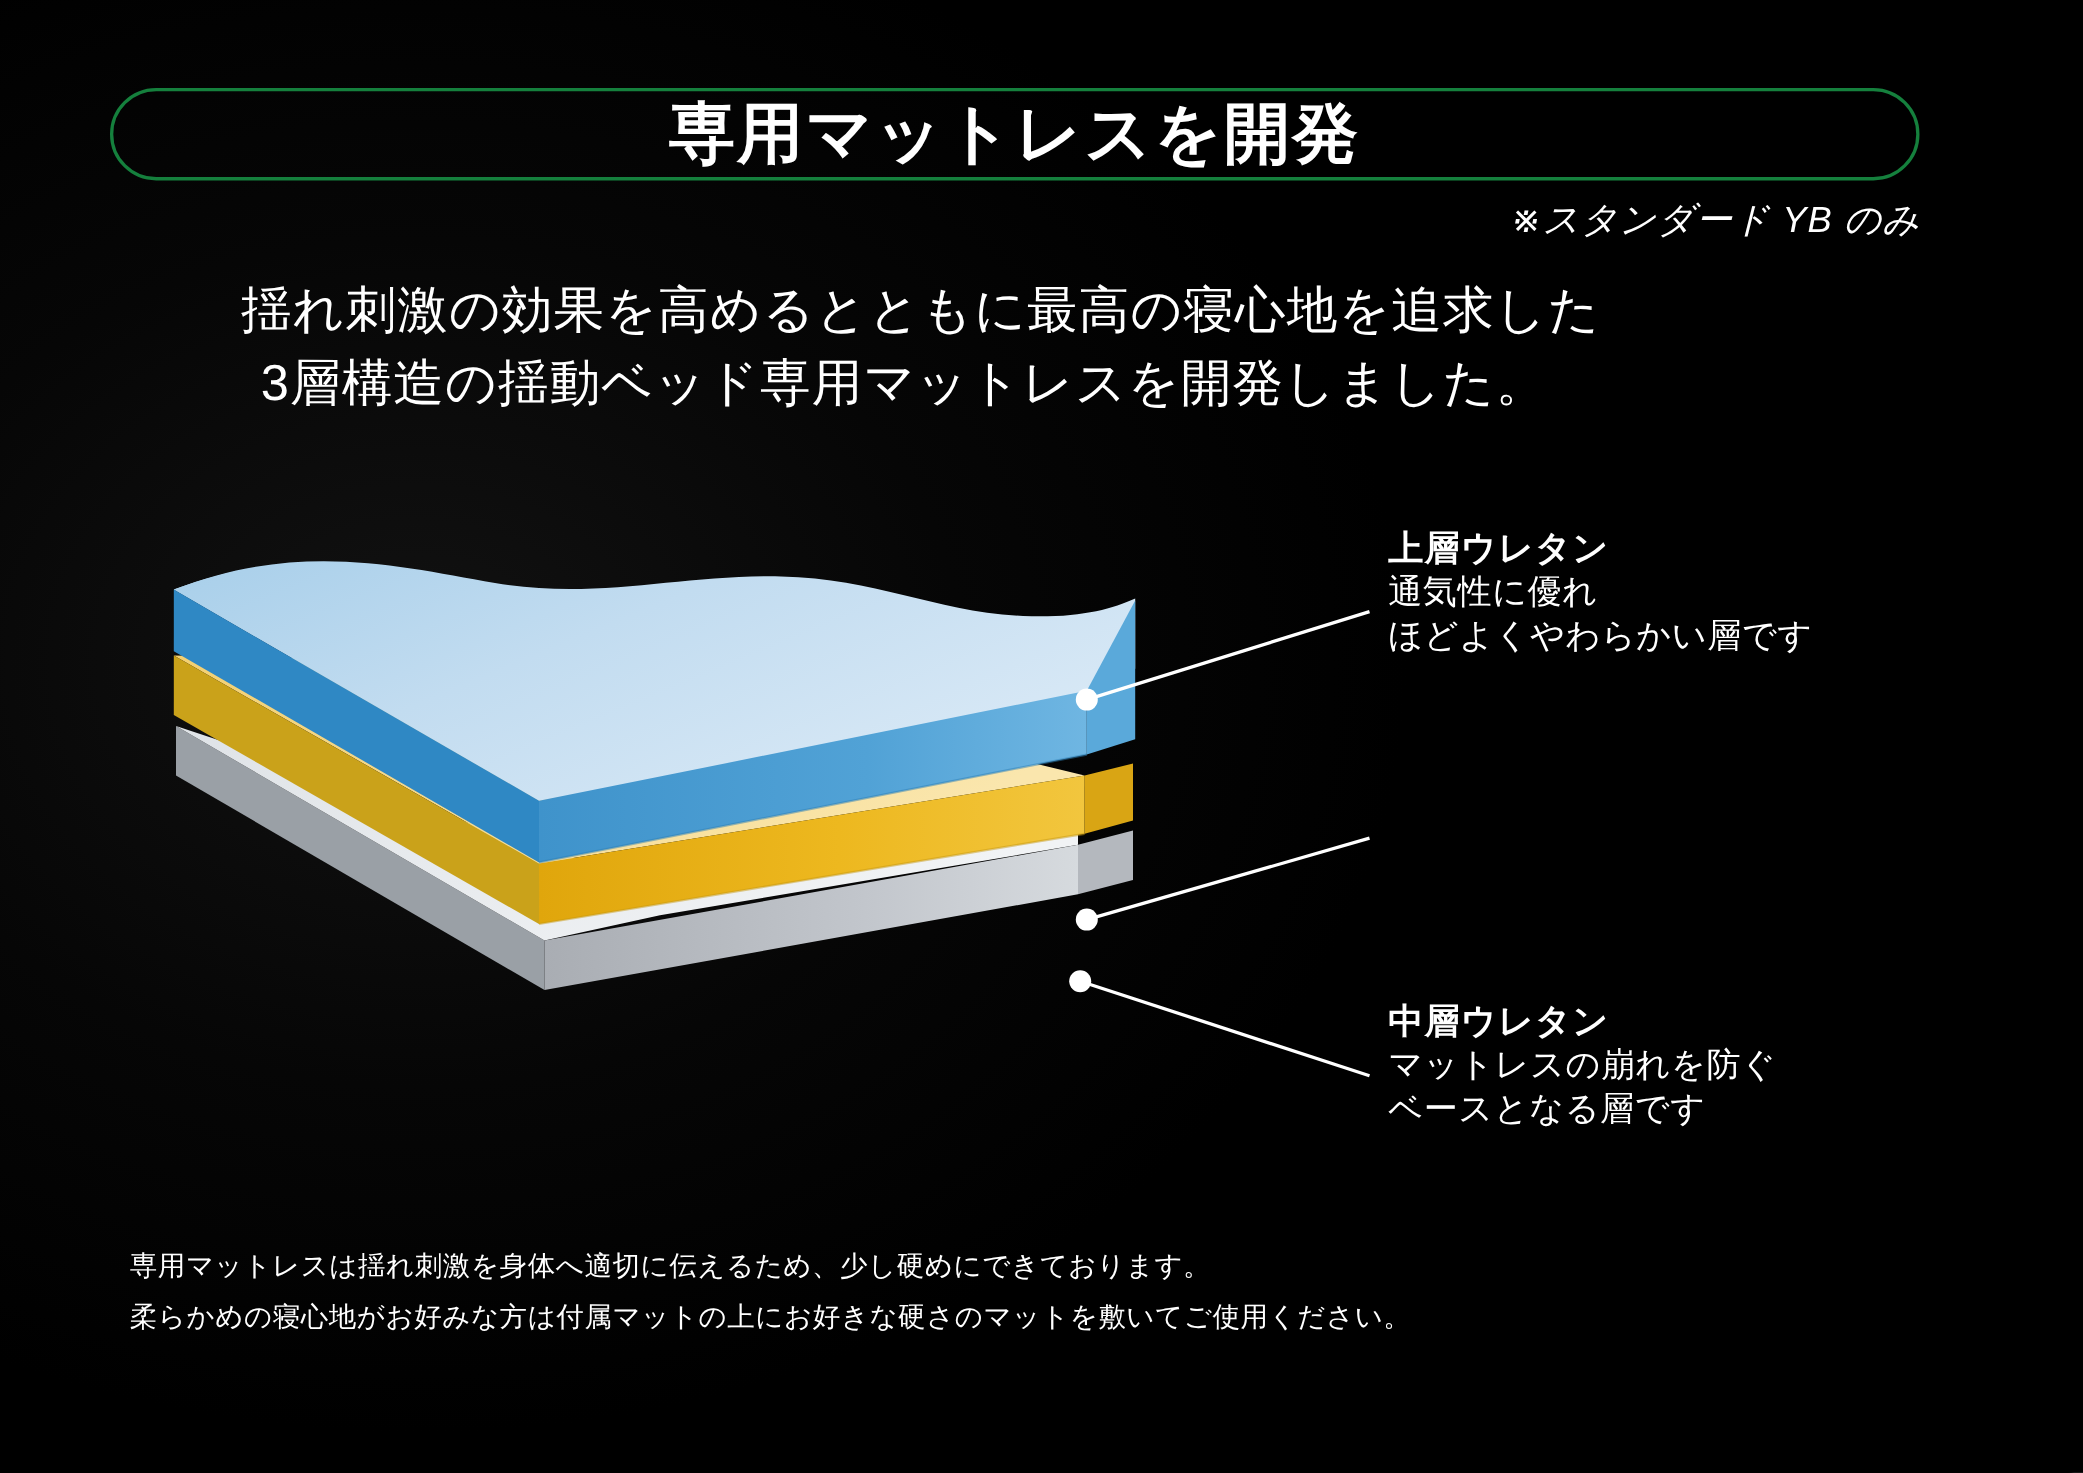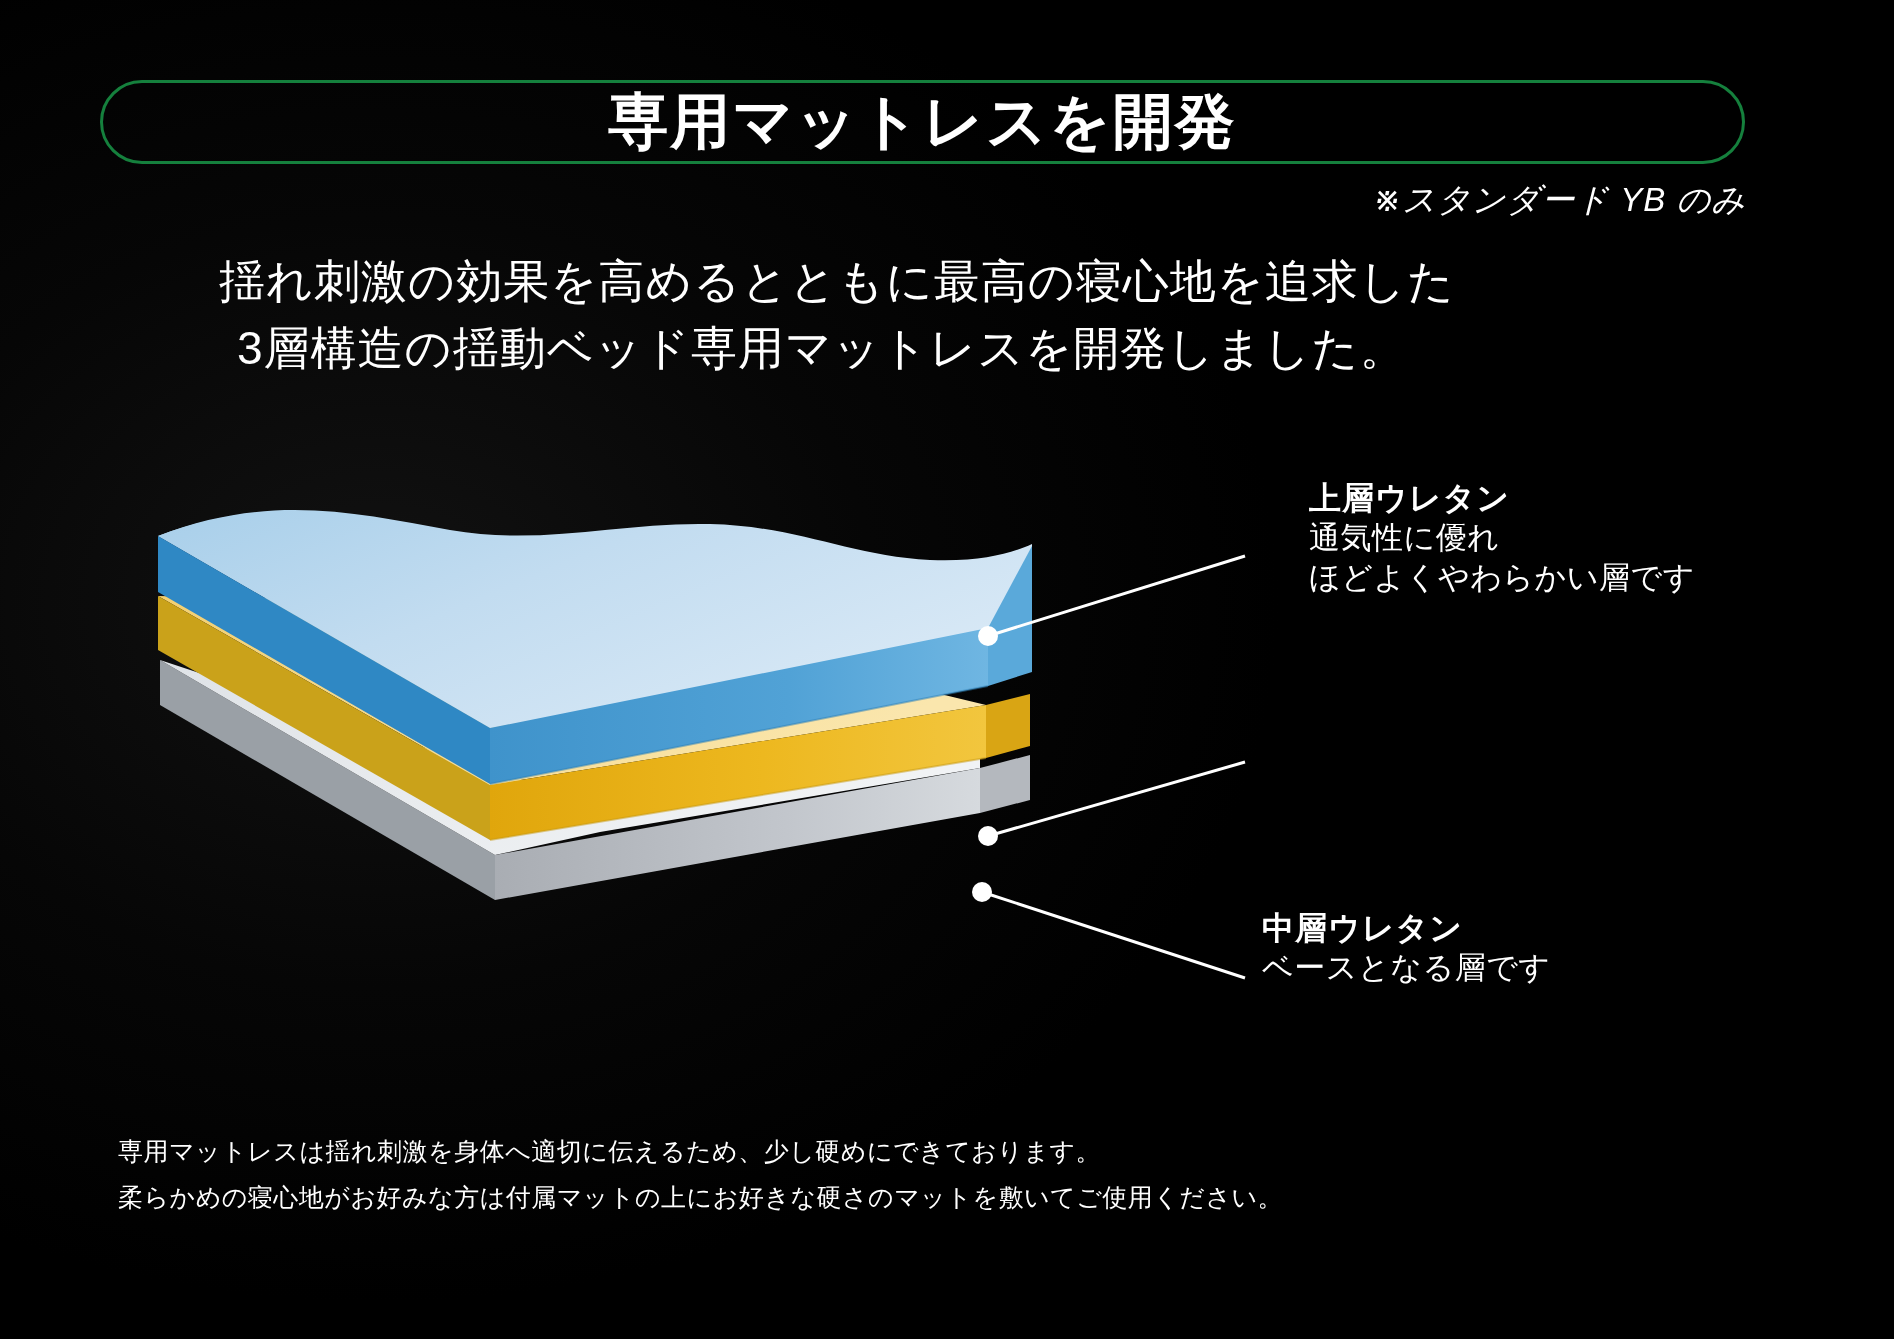--- a/index.html
+++ b/index.html
@@ -41,21 +41,21 @@
   }
   #lead .ln{display:block;white-space:nowrap;}
   #lead .ln2{padding-left:18px;}
   
   #diagram{position:absolute;left:150px;top:500px;width:1100px;height:540px;}
   #diagram svg{display:block;}
   
   .callout{position:absolute;color:#ffffff;}
   .callout .c-title{font-size:32px;font-weight:700;letter-spacing:1px;line-height:1.25;white-space:nowrap;}
   .callout .c-line{font-size:31px;font-weight:400;letter-spacing:0.5px;line-height:1.3;white-space:nowrap;}
-  #callout-top{left:1309px;top:478px;}
+  #callout-top{left:1262px;top:478px;}
   #callout-mid{left:1262px;top:688px;}
   #callout-bot{left:1262px;top:908px;}
   
   #leaders{position:absolute;left:0;top:0;width:1894px;height:1339px;pointer-events:none;}
   
   #foot{
     position:absolute;left:118px;top:1128px;width:1680px;
     color:#ffffff;font-size:25px;line-height:1.85;letter-spacing:0.5px;
   }
   #foot .fl{display:block;white-space:nowrap;}
@@ -182,20 +182,21 @@
 
   <div class="callout" id="callout-top">
     <div class="c-title">上層ウレタン</div>
     <div class="c-line">通気性に優れ</div>
     <div class="c-line">ほどよくやわらかい層です</div>
   </div>
 
 
   <div class="callout" id="callout-bot">
     <div class="c-title">中層ウレタン</div>
+    <div class="c-line">マットレスの崩れを防ぐ</div>
     <div class="c-line">ベースとなる層です</div>
   </div>
 
   <div id="foot">
     <span class="fl">専用マットレスは揺れ刺激を身体へ適切に伝えるため、少し硬めにできております。</span>
     <span class="fl">柔らかめの寝心地がお好みな方は付属マットの上にお好きな硬さのマットを敷いてご使用ください。</span>
   </div>
 </div>
 
 </body></html>

